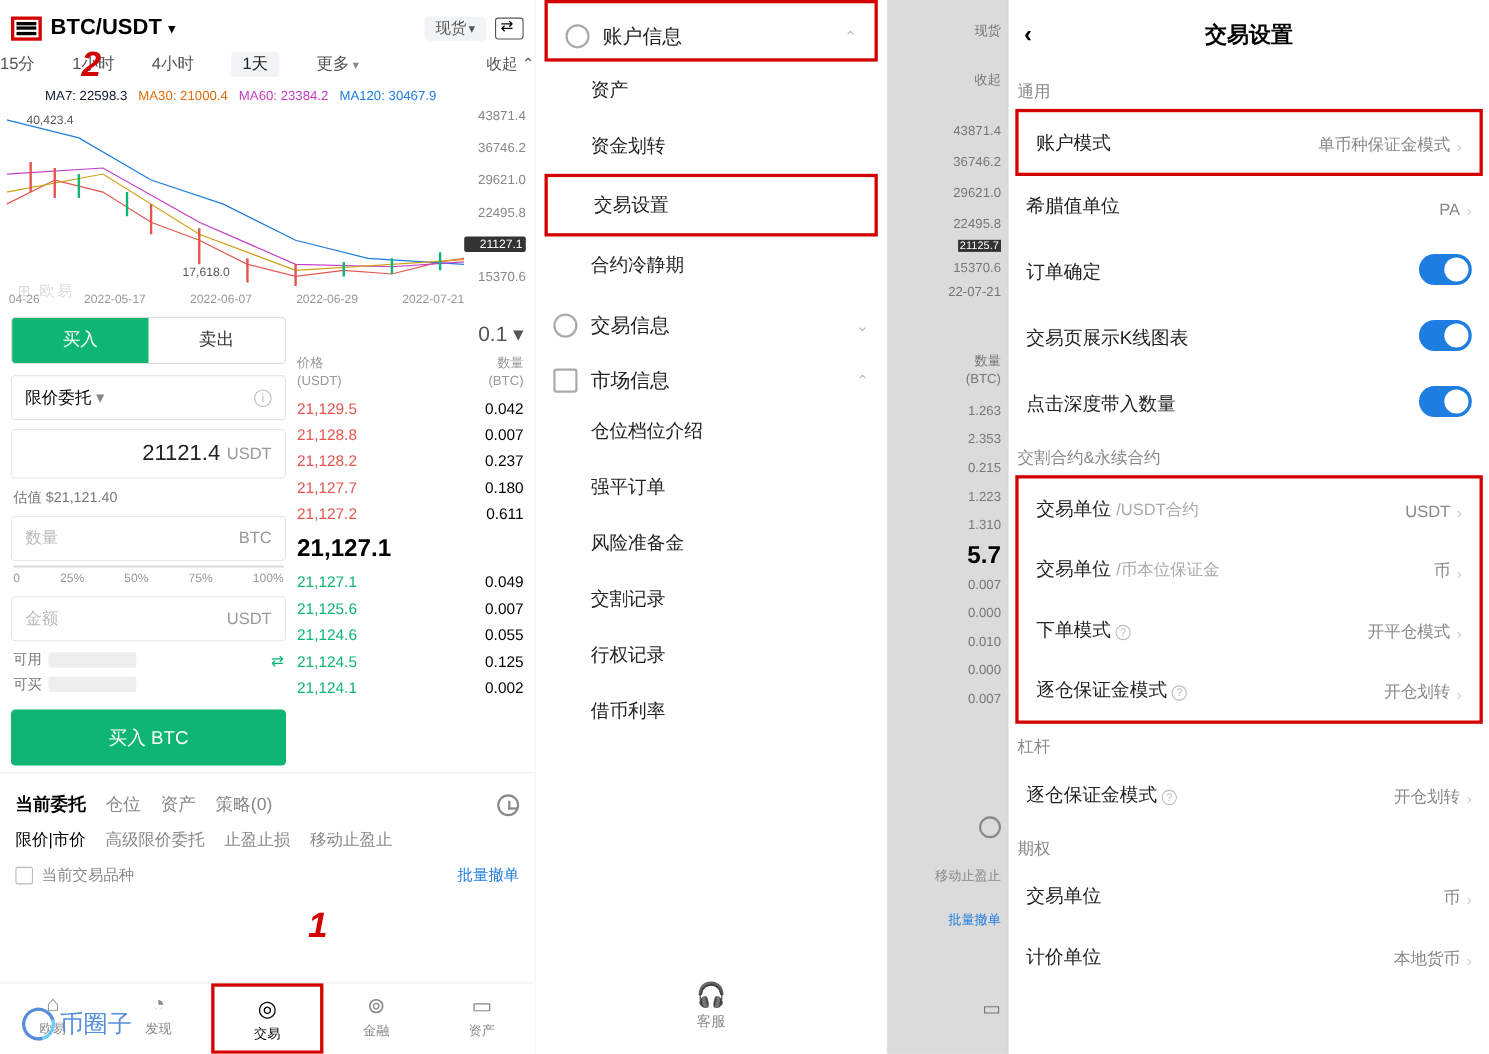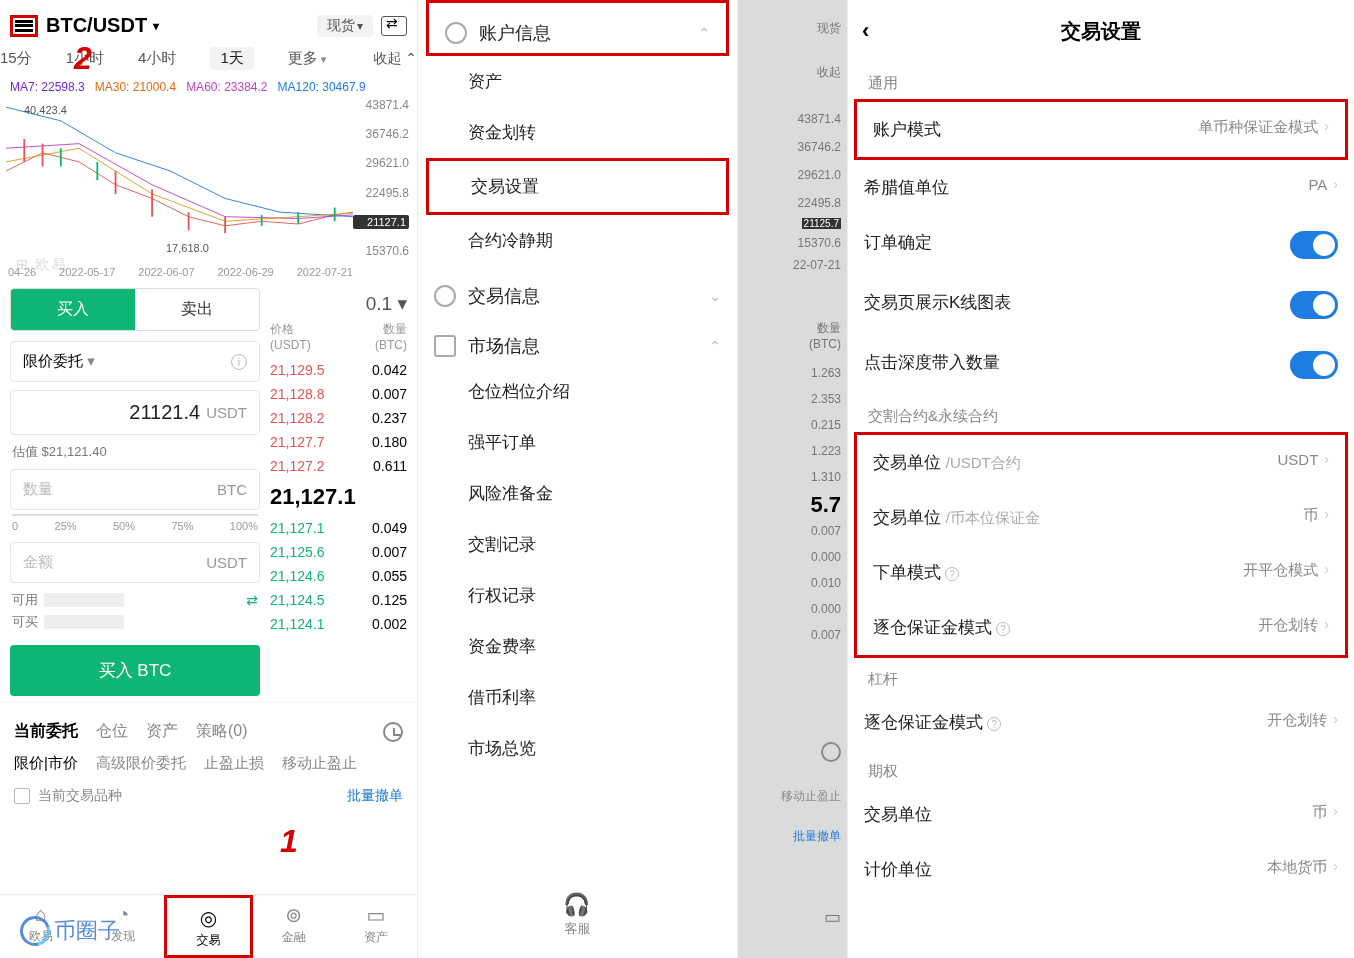--- a/index.html
+++ b/index.html
@@ -1,18 +1,18 @@
 <!DOCTYPE html>
 <html><head>
 <meta charset="utf-8">
 <style>
 * { margin: 0; padding: 0; box-sizing: border-box; font-family: -apple-system, "Helvetica Neue", Arial, sans-serif; }
 body { background: #fff; width: 1354px; height: 958px; display: flex; overflow: hidden; }
 .panel { height: 100%; position: relative; background: #fff; }
-.p1 { width: 418px; border-right: 1px solid #eee; }
+.p1 { width: 487px; border-right: 1px solid #eee; }
 .p2 { width: 320px; border-right: 1px solid #eee; }
 .p3 { width: 110px; border-right: 1px solid #eee; background: rgba(0,0,0,0.35); position: relative; }
 .p3-bg { position: absolute; inset: 0; background: #fff; opacity: 0.6; }
 .p4 { flex: 1; }
 
 
 .hdr { display: flex; align-items: center; padding: 14px 10px 6px; gap: 8px; }
 .hamburger { width: 28px; height: 22px; display: flex; flex-direction: column; justify-content: space-between; border: 3px solid #d40000; padding: 2px; }
 .hamburger span { height: 3px; background: #000; }
 .pair { font-weight: 700; font-size: 20px; display: flex; align-items: center; gap: 4px; }
@@ -21,21 +21,21 @@
 .chart-toggle { width: 26px; height: 20px; border: 1px solid #555; border-radius: 3px; position: relative; }
 .chart-toggle::before { content: "⇄"; position: absolute; left: 4px; top: -2px; font-size: 14px; }
 
 .tfrow { display: flex; gap: 34px; padding: 4px 0 8px; font-size: 15px; color: #555; align-items: center; }
 .tfrow .sel { background: #f2f3f5; padding: 2px 10px; border-radius: 4px; color: #222; }
 .tfrow .more::after { content: " ▾"; font-size: 11px; color: #888; }
 .collapse { margin-left: auto; font-size: 14px; color: #555; }
 .collapse::after { content: " ⌃"; }
 
 .ma-row { padding: 2px 10px; font-size: 12px; display: flex; gap: 10px; }
-.ma7 { color: #6d28d9; } .ma30 { color: #e06c0f; } .ma60 { color: #c53dc5; } .ma120 { color: #1e7de0; }
+.ma7 { color: #0f172a; margin-left: 31px; } .ma30 { color: #e06c0f; } .ma60 { color: #c53dc5; } .ma120 { color: #1e7de0; }
 
 .chart-area { height: 180px; position: relative; margin: 2px 6px; }
 .yaxis { position: absolute; right: 2px; top: 0; bottom: 20px; width: 56px; display: flex; flex-direction: column; justify-content: space-between; font-size: 12px; color: #888; text-align: right; }
 .yaxis .cur { background: #333; color: #fff; padding: 1px 3px; border-radius: 2px; font-size: 11px; }
 .chart-svg { position: absolute; left: 0; right: 58px; top: 0; bottom: 20px; }
 .anno { position: absolute; font-size: 11px; color: #555; }
 .wm { position: absolute; left: 10px; bottom: 4px; font-size: 14px; color: #ddd; letter-spacing: 2px; }
 .xaxis { position: absolute; bottom: 0; left: 0; right: 56px; display: flex; justify-content: space-between; font-size: 11px; color: #999; padding: 0 2px; }
 
 .trade-box { display: flex; padding: 8px 10px 0; gap: 10px; justify-content: flex-end; }
@@ -107,22 +107,22 @@
 .cs-row .ic { font-size: 22px; display: block; margin-bottom: 2px; color: #aaa; }
 
 
 .p3 .ghost { position: absolute; inset: 0; color: #777; font-size: 12px; }
 .p3 .gline { position: absolute; right: 6px; }
 
 
 .s-hdr { display: flex; align-items: center; padding: 18px 14px; font-size: 20px; font-weight: 600; }
 .back { font-size: 22px; color: #000; margin-right: auto; }
 .s-hdr .ttl { position: absolute; left: 50%; transform: translateX(-50%); }
-.s-group { font-size: 15px; color: #888; padding: 12px 20px 6px; }
-.s-row { display: flex; align-items: flex-start; padding: 16px 16px; font-size: 17px; color: #222; }
+.s-group { font-size: 15px; color: #888; padding: 12px 8px 6px; }
+.s-row { display: flex; align-items: flex-end; padding: 16px 16px; font-size: 17px; color: #222; }
 .s-row .sub { color: #aaa; font-size: 15px; }
 .s-row .val { margin-left: auto; color: #888; font-size: 15px; }
 .s-row .chev { color: #ccc; margin-left: 6px; font-size: 14px; }
 .toggle { margin-left: auto; width: 48px; height: 28px; background: #1e7de0; border-radius: 14px; position: relative; }
 .toggle::after { content: ""; position: absolute; right: 3px; top: 3px; width: 22px; height: 22px; background: #fff; border-radius: 50%; }
 .s-red-box { border: 3px solid #d40000; margin: 0 6px; }
 .qmark { display: inline-block; width: 14px; height: 14px; border: 1px solid #bbb; border-radius: 50%; font-size: 10px; text-align: center; line-height: 13px; color: #bbb; margin-left: 4px; }
 
 .logo-wm { position: absolute; bottom: 12px; left: 20px; font-size: 22px; color: #3a7bd5; display: flex; align-items: center; gap: 4px; opacity: 0.85; z-index: 99; }
 .logo-wm .circ { width: 30px; height: 30px; border: 3px solid #3a7bd5; border-radius: 50%; border-right-color: #4fc3f7; transform: rotate(30deg); }
@@ -347,23 +347,21 @@
   <div class="menu-sec">
     <span class="ic" style="border-radius:3px"></span>
     <span>市场信息</span>
     <span class="chev">⌃</span>
   </div>
   <div class="menu-item">仓位档位介绍</div>
   <div class="menu-item">强平订单</div>
   <div class="menu-item">风险准备金</div>
   <div class="menu-item">交割记录</div>
   <div class="menu-item">行权记录</div>
-  <div class="menu-item">资金费率</div>
   <div class="menu-item">借币利率</div>
-  <div class="menu-item">市场总览</div>
 
   <div class="cs-row">
     <span class="ic">🎧</span>
     <span>客服</span>
   </div>
 </div>
 
 <div class="panel p3">
   <div class="p3-bg"></div>
   <div class="ghost">

